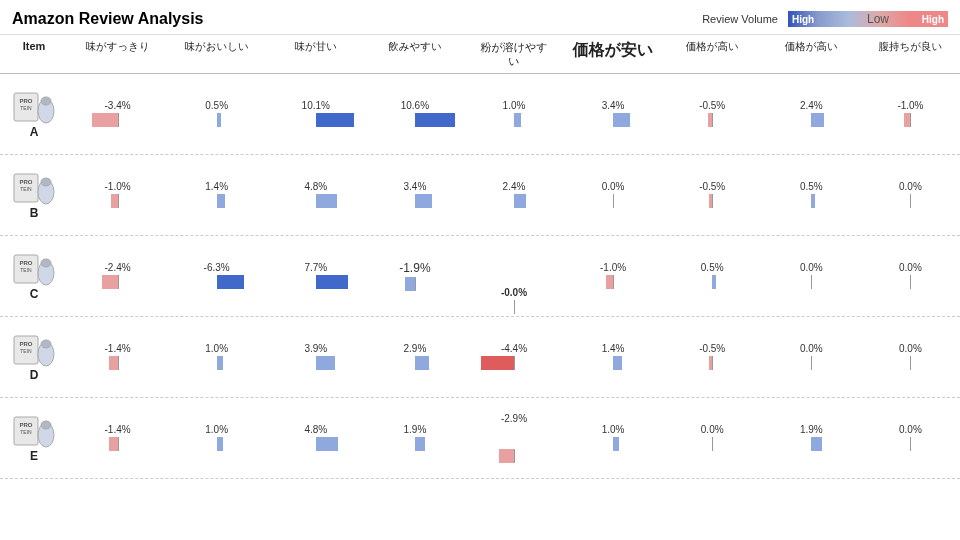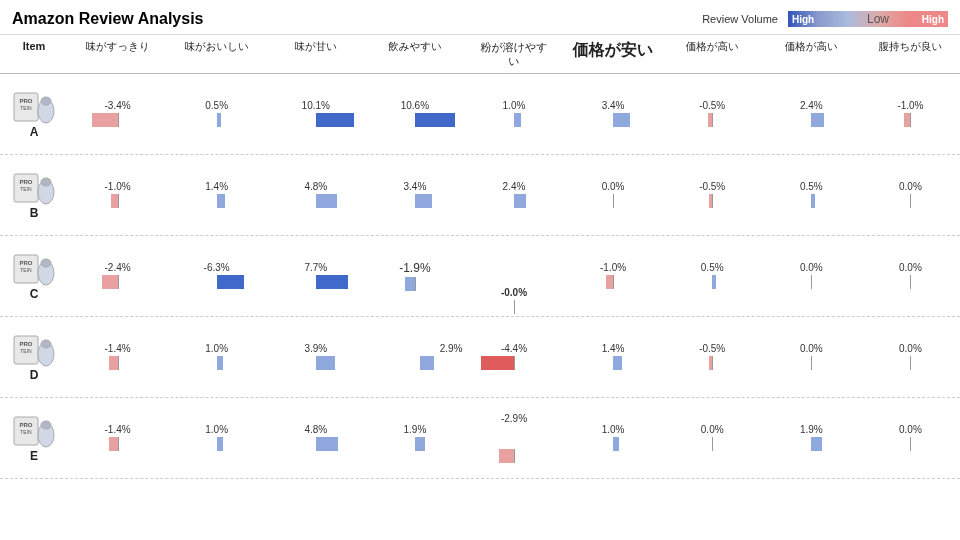--- a/index.html
+++ b/index.html
@@ -329,21 +329,21 @@
           <div style="position:absolute;left:50%;width:7%;height:14px;background:#8fa8dd;"></div>
         </div>
       </div>
       <div style="display:flex;flex-direction:column;align-items:center;justify-content:center;padding:2px;min-height:80px;">
         <span style="font-size:10px;color:#333;margin-bottom:2px;">3.9%</span>
         <div style="width:90%;height:14px;position:relative;">
           <div style="position:absolute;left:50%;top:0;bottom:0;width:1px;background:#999;"></div>
           <div style="position:absolute;left:50%;width:22%;height:14px;background:#8fa8dd;"></div>
         </div>
       </div>
-      <div style="display:flex;flex-direction:column;align-items:flex-end;justify-content:center;padding:2px;min-height:80px;">
+      <div style="display:flex;flex-direction:column;align-items:center;justify-content:center;padding:2px;min-height:80px;">
         <span style="font-size:10px;color:#333;margin-bottom:2px;">2.9%</span>
         <div style="width:90%;height:14px;position:relative;">
           <div style="position:absolute;left:50%;top:0;bottom:0;width:1px;background:#999;"></div>
           <div style="position:absolute;left:50%;width:17%;height:14px;background:#8fa8dd;"></div>
         </div>
       </div>
       <div style="display:flex;flex-direction:column;align-items:center;justify-content:center;padding:2px;min-height:80px;">
         <span style="font-size:10px;color:#333;margin-bottom:2px;">-4.4%</span>
         <div style="width:90%;height:14px;position:relative;">
           <div style="position:absolute;left:50%;top:0;bottom:0;width:1px;background:#999;"></div>

